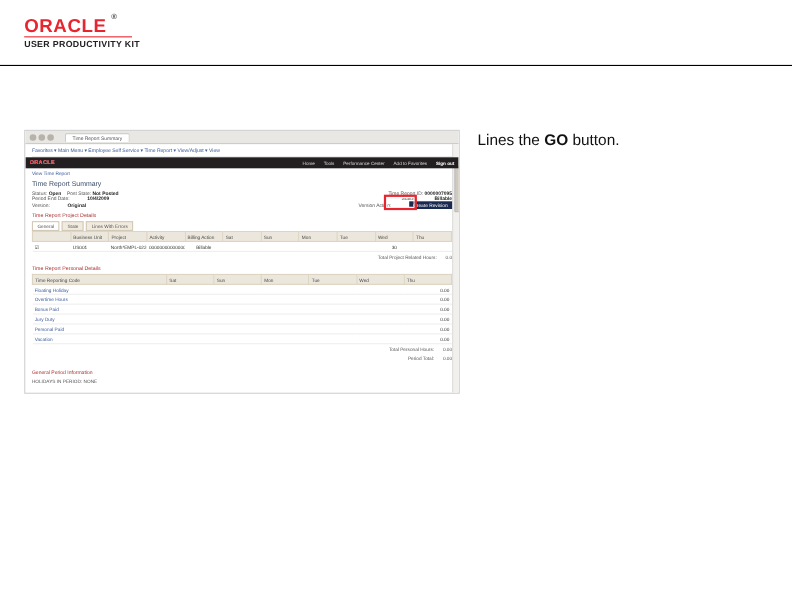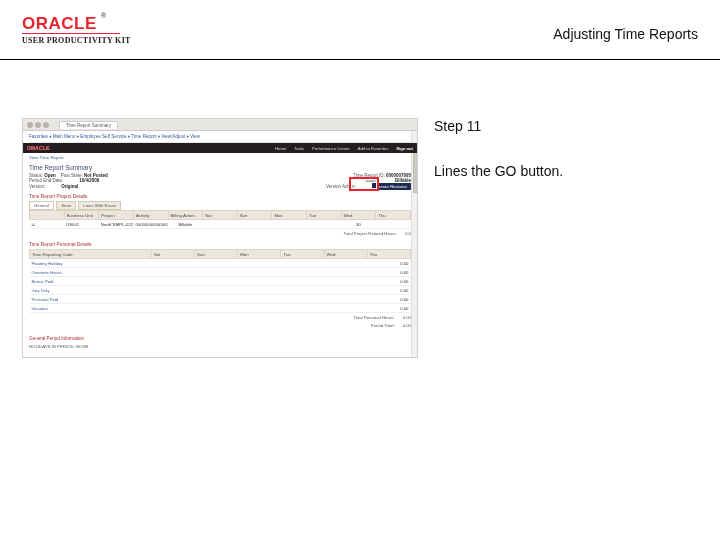--- a/index.html
+++ b/index.html
@@ -4,21 +4,21 @@
 <style>
   * { box-sizing: border-box; margin: 0; padding: 0; }
   html, body { width: 720px; height: 540px; font-family: Arial, Helvetica, sans-serif; background:#fff; overflow:hidden; }
 
   
   .topbar { position:relative; height:60px; border-bottom:1px solid #000; }
   .logo-wrap { position:absolute; left:22px; top:14px; }
   .logo-o { font-size:17px; font-weight:bold; color:#e8252e; font-family: Arial, sans-serif; letter-spacing:0.5px; position:relative; }
   .logo-o::after { content:"®"; font-size:7px; position:absolute; top:-2px; right:-10px; color:#555; }
   .logo-o::before { content:""; position:absolute; left:0; top:19px; width:98px; border-top:1px solid #e8252e; }
-  .upk { position:absolute; left:22px; top:36px; font-size:8px; font-weight:bold; color:#222; letter-spacing:0.3px;font-family:Liberation Serif, serif; }
+  .upk { position:absolute; left:22px; top:36px; font-size:8px; font-weight:bold; color:#222; letter-spacing:0.3px; }
   .page-title { position:absolute; right:22px; top:26px; font-size:14px; color:#111; }
 
   
   .body-area { position:relative; }
 
   
   .shot {
     position:absolute;
     left:22px;
     top:58px;
@@ -78,37 +78,35 @@
   .period-info { font-size:4.6px; color:#a33; padding:6px 0 2px; }
   .holiday { font-size:4.3px; color:#555; padding:1px 0 0; }
 
   .shot .scroll { position:absolute; top:12px; right:0; bottom:0; width:6px; background:#f2f0ec; border-left:1px solid #ddd; }
   .shot .scroll::before { content:""; position:absolute; left:1px; top:20px; width:4px; height:40px; background:#cfcac0; border:1px solid #bbb; border-radius:1px; }
 
   
   .instr { position:absolute; left:434px; top:58px; right:22px; }
   .step { font-size:14px; color:#111; margin-bottom:28px; }
   .body-text { font-size:14px; color:#111; line-height:1.3; }
-  .body-text b { font-weight:normal;margin-top:27px; }
+  .body-text b { font-weight:bold;margin-top:27px; }
 </style>
 </head>
 <body>
 
 <div class="topbar">
   <div class="logo-wrap">
     <div class="logo-o">ORACLE</div>
   </div>
   <div class="upk">USER PRODUCTIVITY KIT</div>
-  <div class="page-title">Adjusting Time Reports</div>
 </div>
 
 <div class="body-area">
 
   <div class="instr">
-    <div class="step">Step 11</div>
     <div class="body-text">
       <span>Lines the </span><b>GO</b><span> button.</span>
     </div>
   </div>
 
   <div class="shot">
     <div class="chrome">
       <div class="dot d1"></div>
       <div class="dot d2"></div>
       <div class="dot d3"></div>

